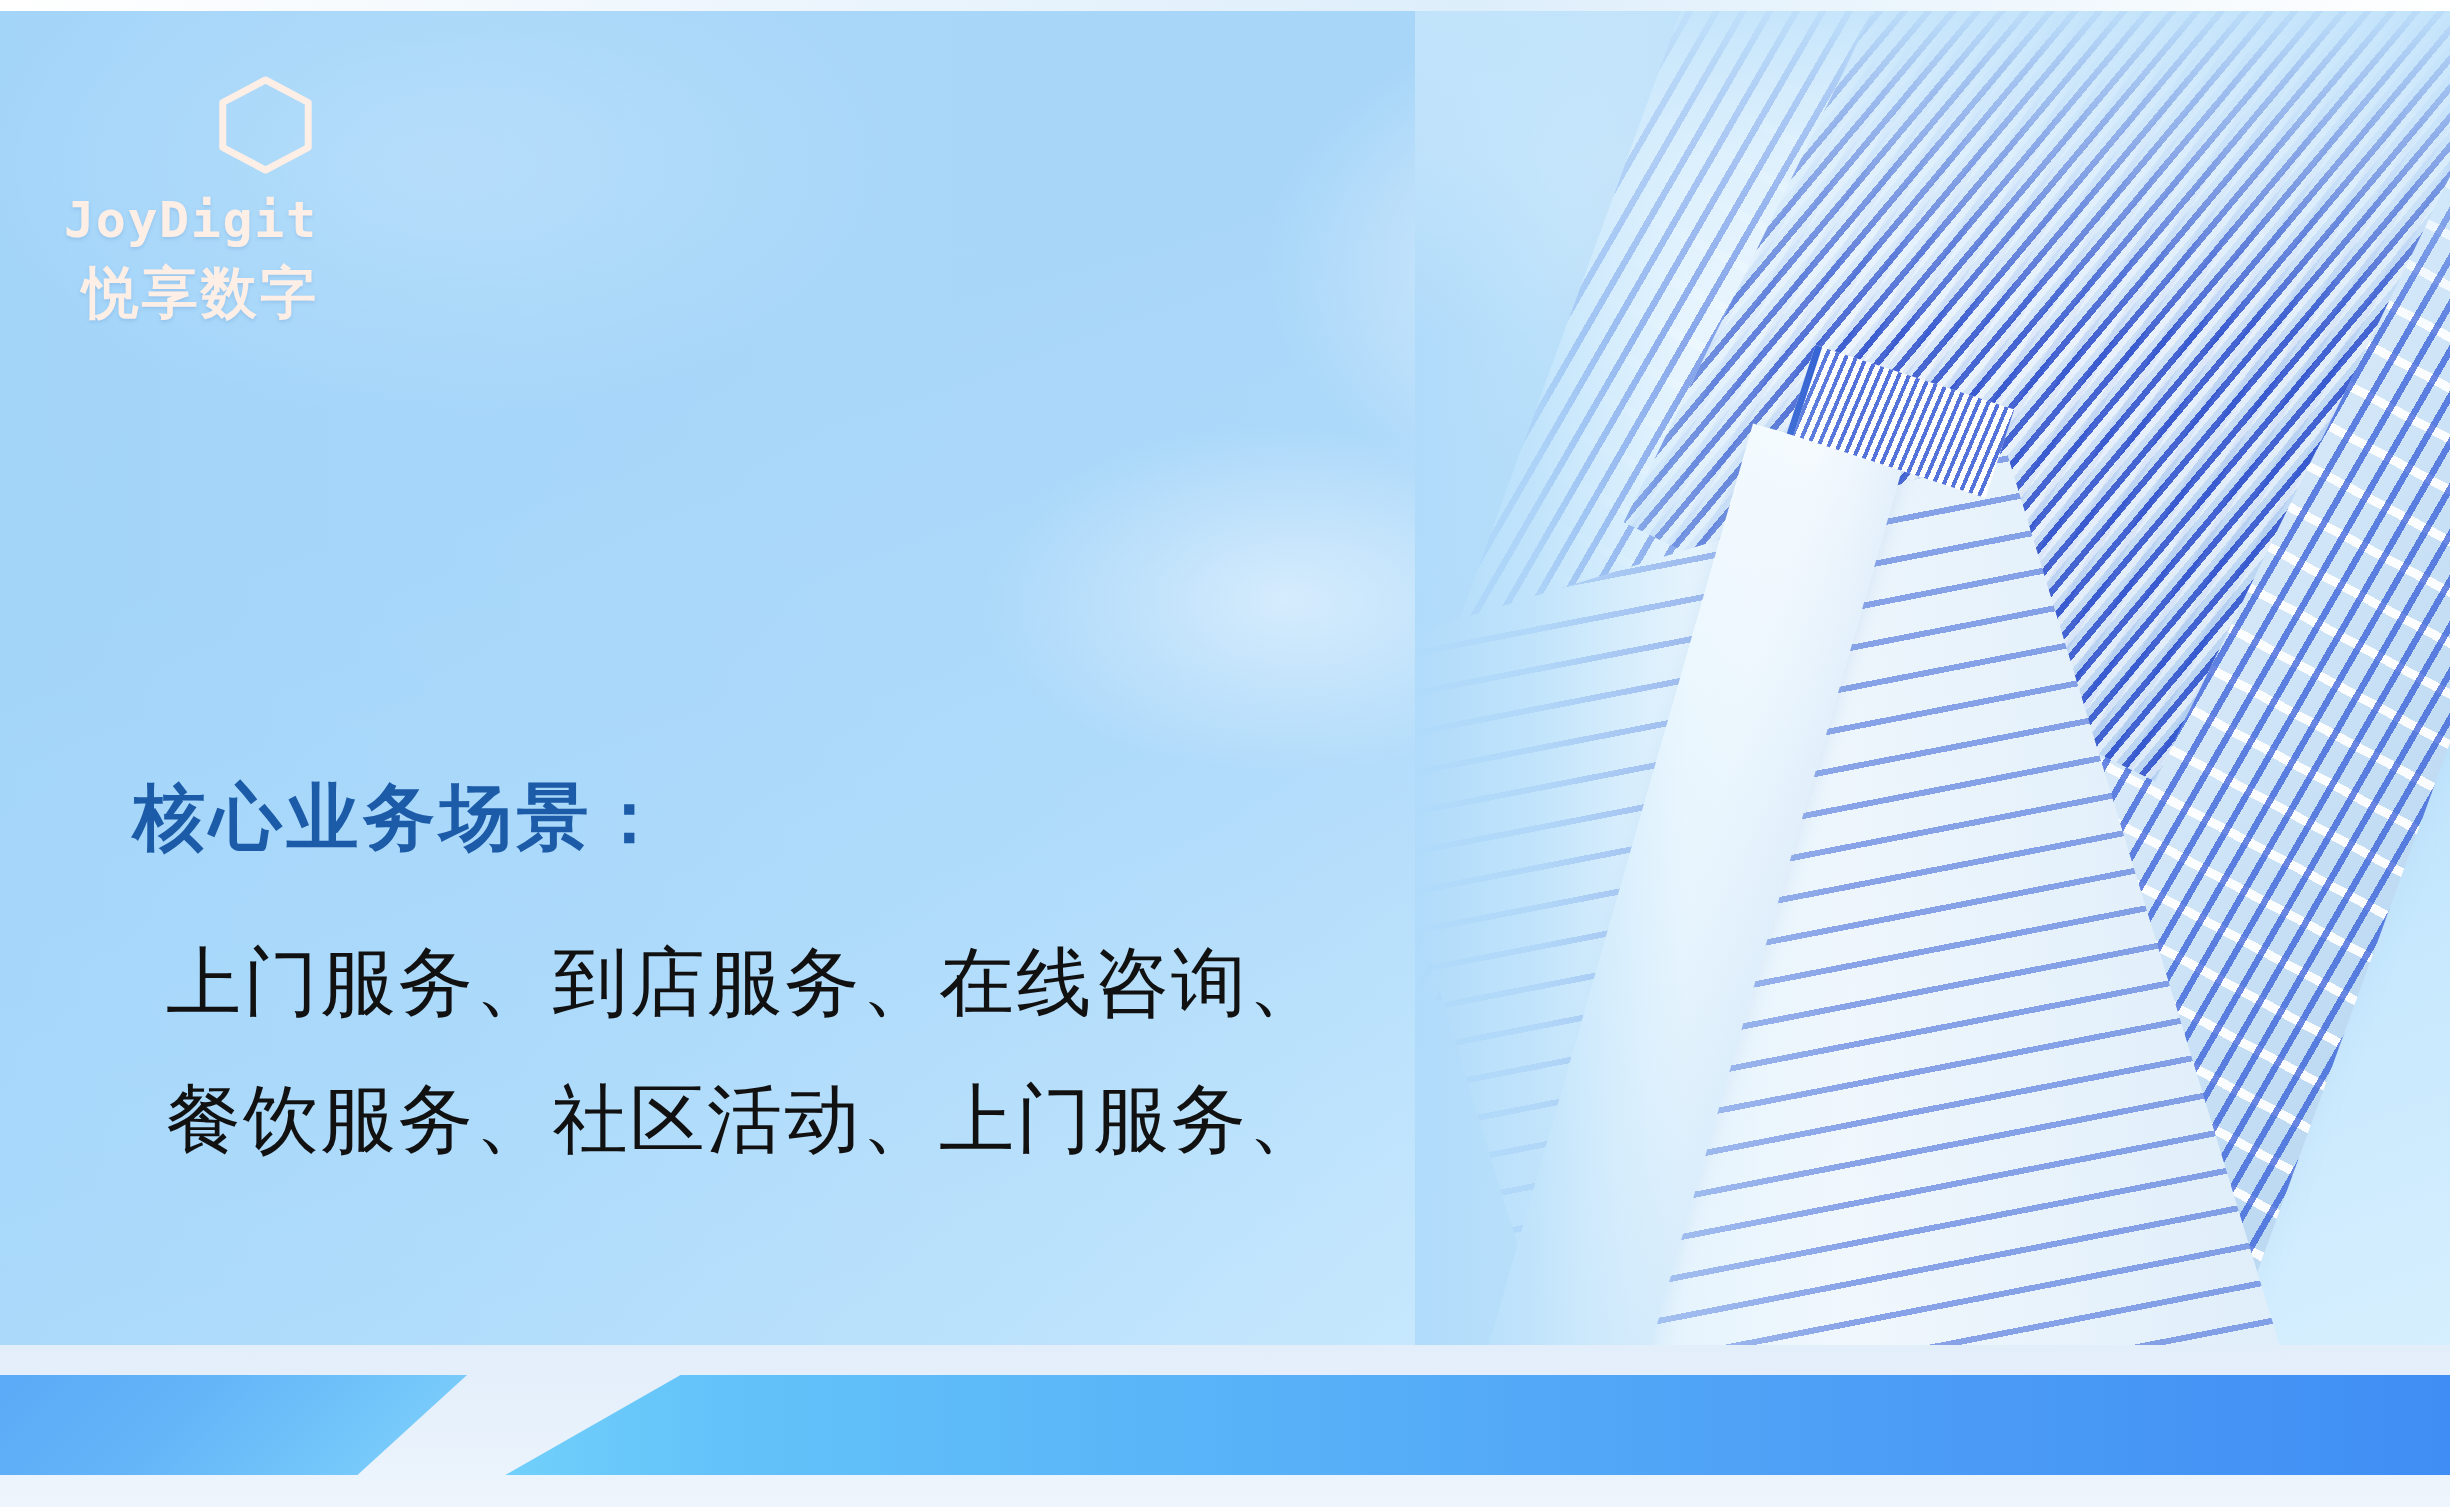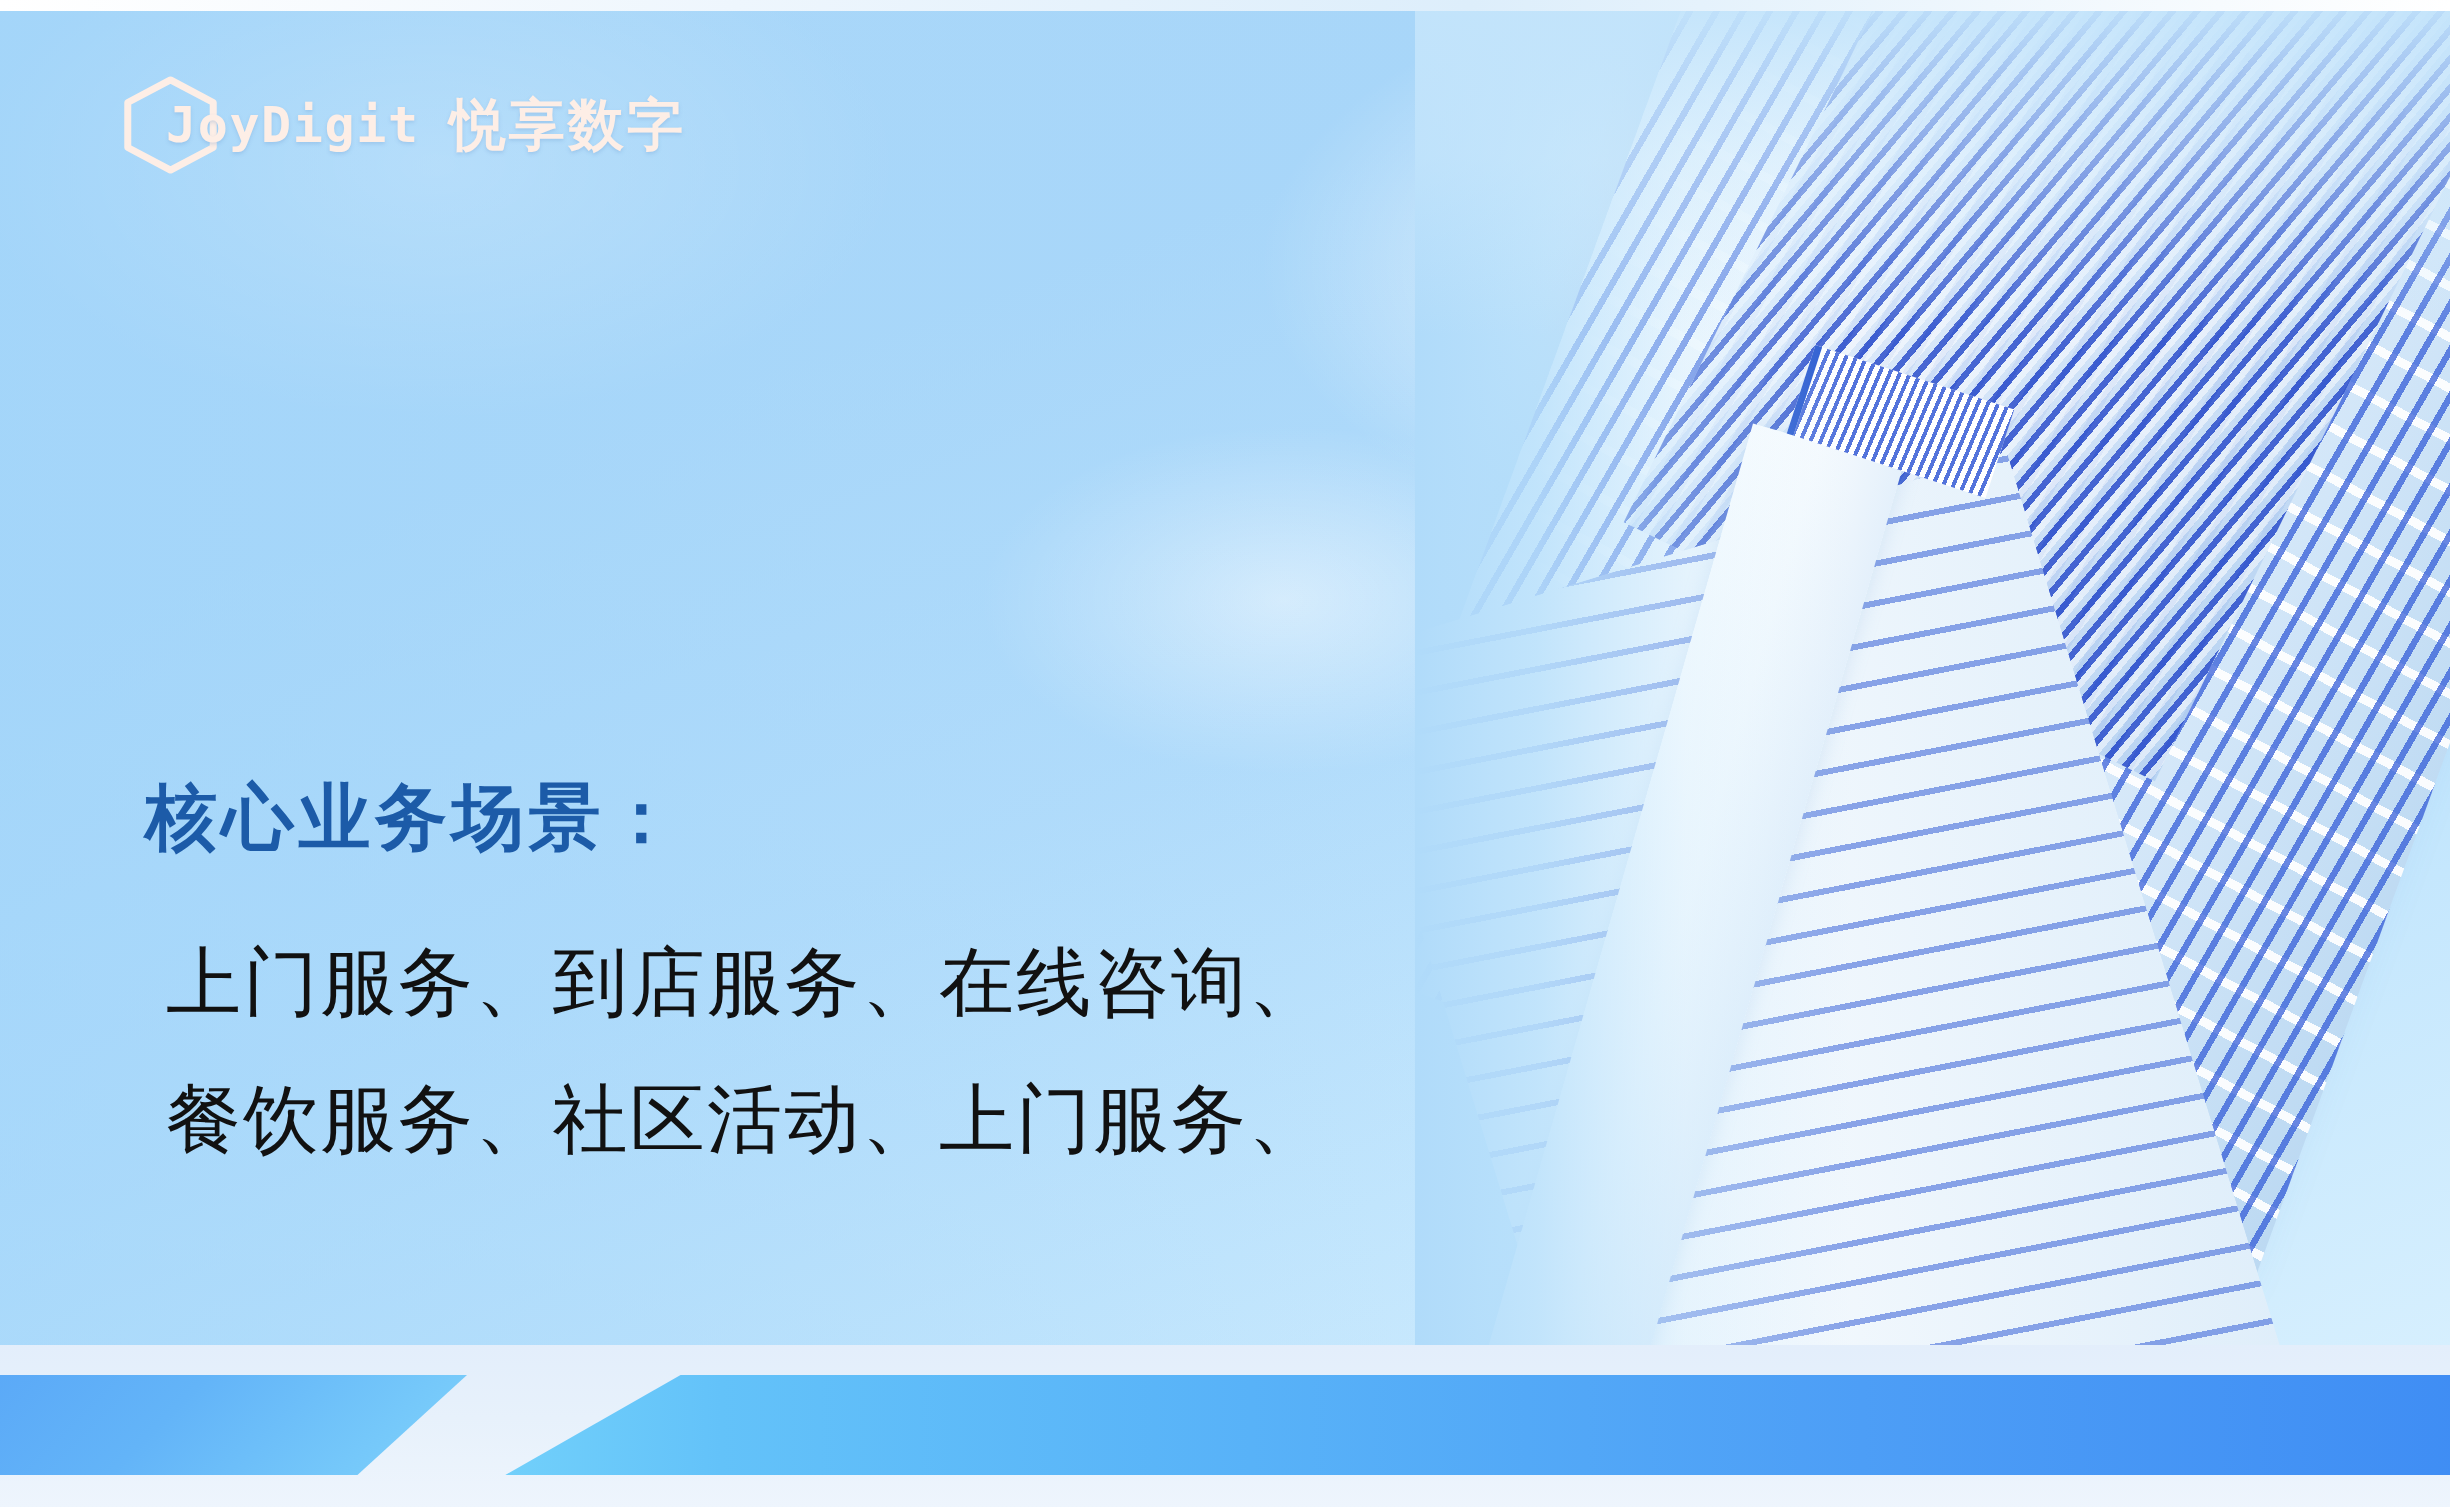--- a/index.html
+++ b/index.html
@@ -151,25 +151,26 @@
   .building-fade-top {
     position: absolute;
     left: 0; top: 0;
     width: 1035px; height: 327px;
     background: linear-gradient(180deg, rgba(195,228,251,0.95) 0%, rgba(205,233,252,0.5) 45%, rgba(255,255,255,0.0) 100%);
   }
 
   
   .logo {
     position: absolute;
-    left: 120px; top: 75px;
+    left: 139px; top: 75px;
     display: flex;
     align-items: center;
     gap: 20px;
     z-index: 30;
+    flex-direction: column;
   }
   .logo-mark {
     position: relative;
     width: 101px; height: 100px;
     flex: none;
   }
   .logo-mark svg { display:block; width:101px; height:100px; }
   .logo-word {
     font-family: "DejaVu Sans Mono", "Liberation Mono", monospace;
     font-size: 50px;
@@ -202,21 +203,21 @@
     color: #000000;
     letter-spacing: 3.1px;
     line-height: 1.06;
     white-space: nowrap;
     z-index: 30;
   }
 
   
   .section-label {
     position: absolute;
-    left: 145px; top: 770px;
+    left: 133px; top: 770px;
     font-size: 72px;
     font-weight: bold;
     color: #1c5ba8;
     letter-spacing: 4.7px;
     white-space: nowrap;
     z-index: 30;
   }
 
   
   .body-lines {

